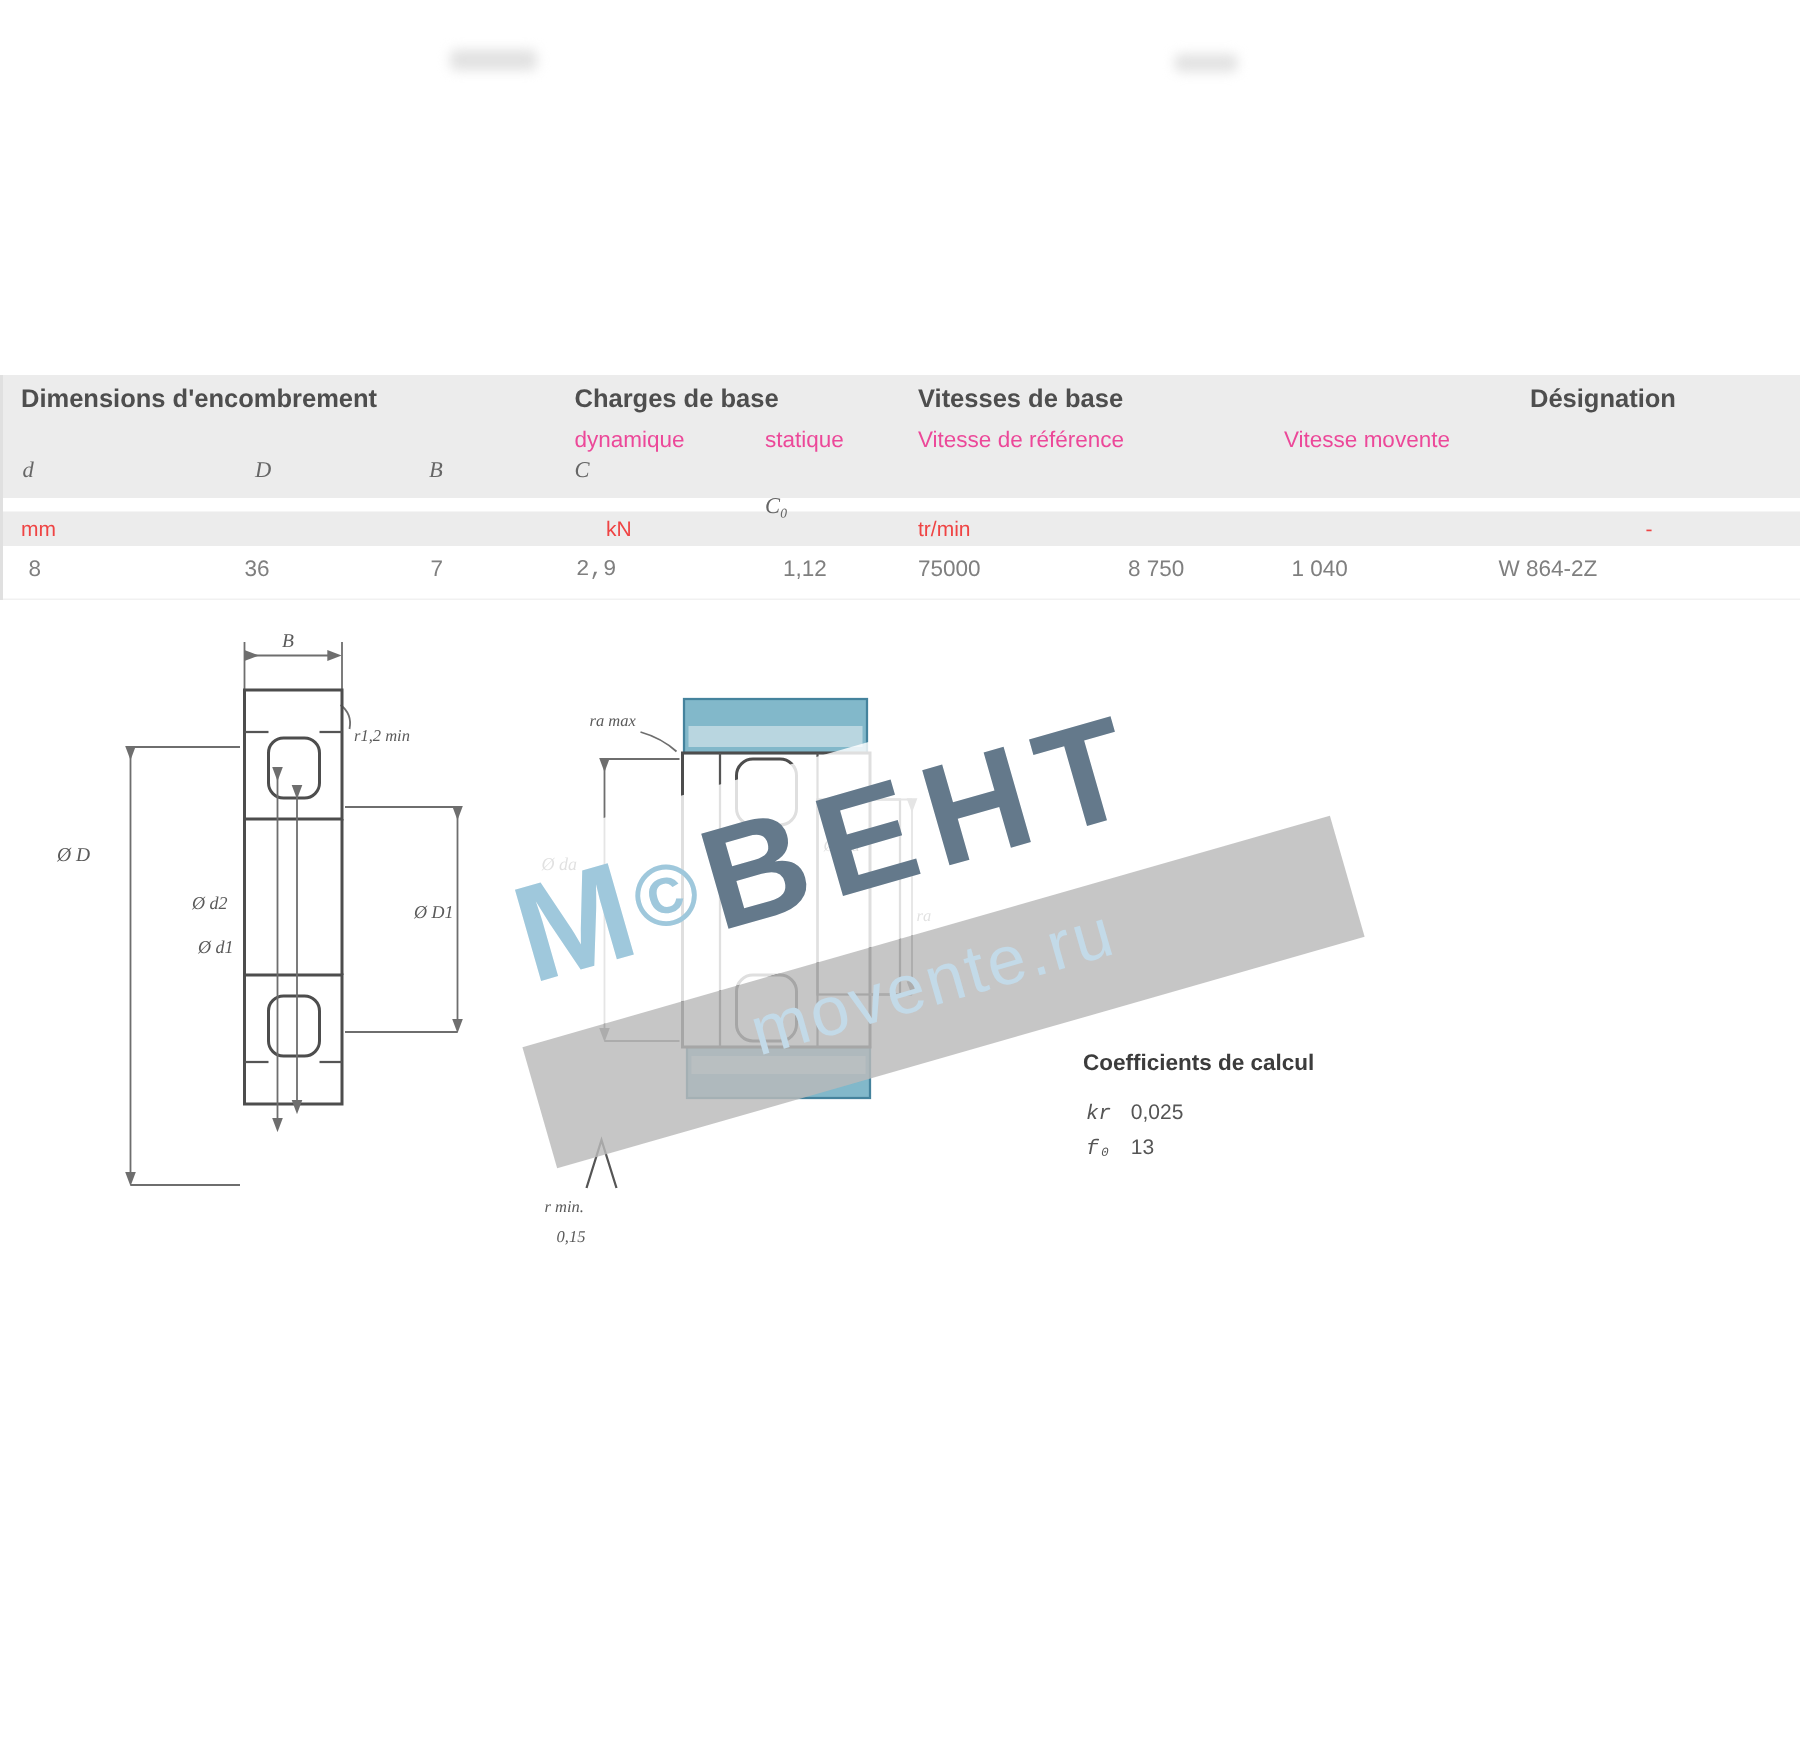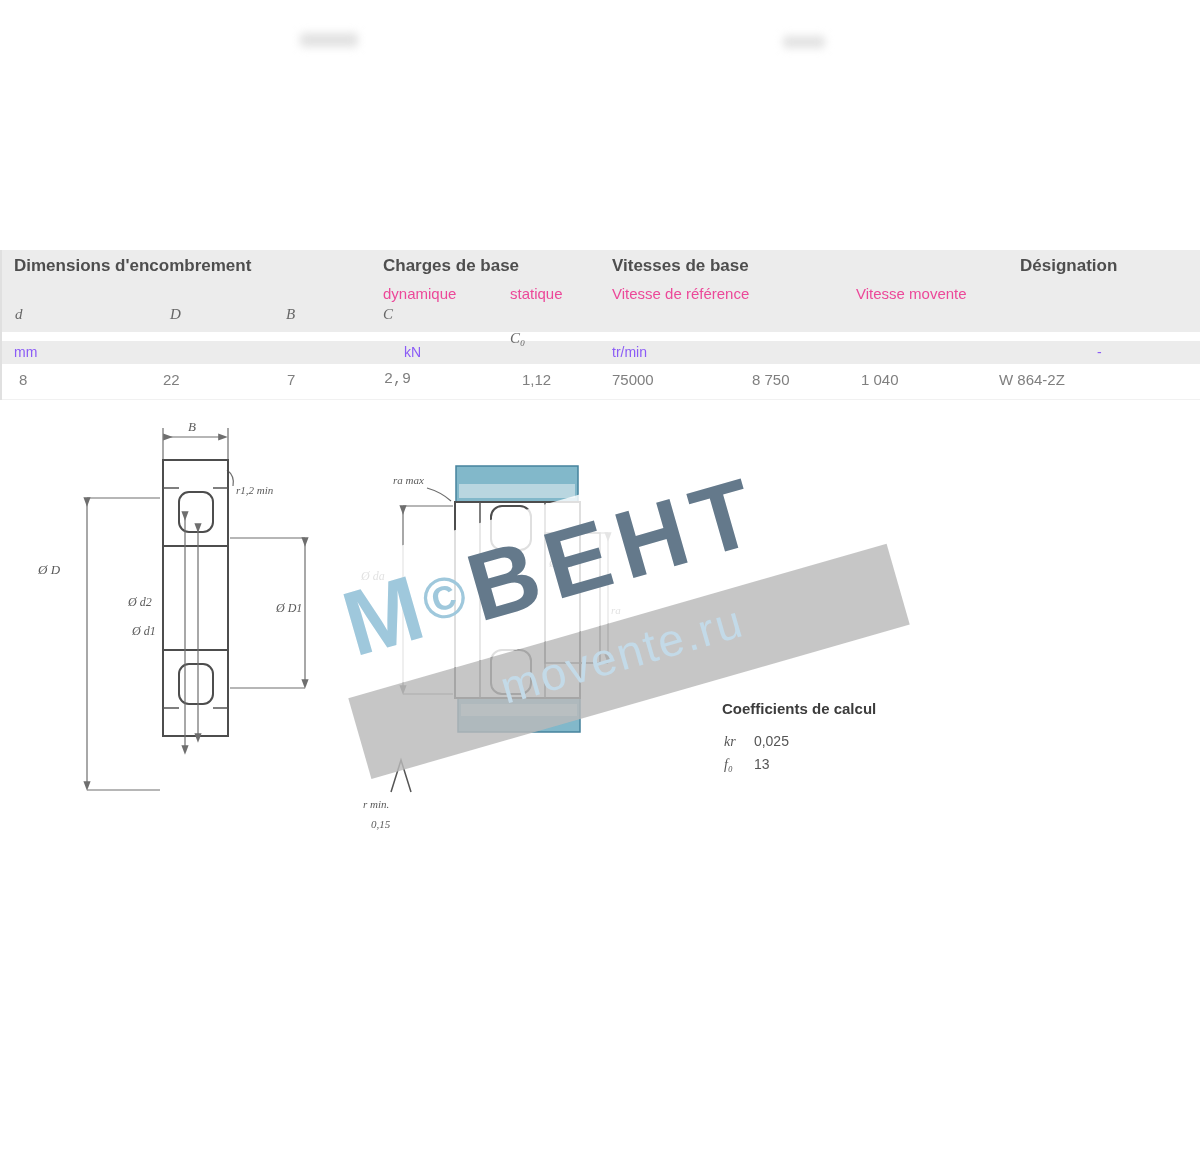--- a/index.html
+++ b/index.html
@@ -8,36 +8,36 @@
     font-family:"Liberation Sans",sans-serif;filter:blur(0.45px);
   }
   
   .band{position:absolute;left:0;width:1200px;background:#ececec;}
   .edge-line{position:absolute;background:#e0e0e0;}
   .smudge{position:absolute;background:#e2e2e2;filter:blur(4px);border-radius:4px;}
   
   .grp{position:absolute;font-size:17px;font-weight:bold;color:#4e4e4e;white-space:nowrap;}
   .sub{position:absolute;font-size:15px;color:#ec4899;white-space:nowrap;}
   .sym{position:absolute;font-size:15px;font-style:italic;font-family:"Liberation Serif",serif;color:#666;white-space:nowrap;}
-  .unit{position:absolute;font-size:14px;color:#8b5cf6;white-space:nowrap;}
+  .unit{position:absolute;font-size:14px;color:#ef4444;white-space:nowrap;}
   .val{position:absolute;font-size:15px;color:#7f7f7f;white-space:nowrap;}
   .rowline{position:absolute;left:0;width:1200px;height:1px;background:#f1f1f1;}
   
   svg{position:absolute;overflow:visible;}
   svg text{font-family:"Liberation Serif",serif;font-style:italic;fill:#5a5a5a;}
   .dline{stroke:#6e6e6e;stroke-width:1.2;fill:none;}
   .oline{stroke:#4d4d4d;stroke-width:2;fill:none;}
   .oline-thin{stroke:#555;stroke-width:1.5;fill:none;}
   .ball{fill:#ffffff;stroke:#4d4d4d;stroke-width:2;}
   .teal{fill:#82b8ca;stroke:#45839d;stroke-width:1.5;}
   .teal-in{fill:#b9d6e0;stroke:none;}
   
   .calc-title{position:absolute;font-size:15px;font-weight:bold;color:#3c3c3c;white-space:nowrap;}
   .calc-row{position:absolute;font-size:14px;color:#555;white-space:nowrap;}
-  .calc-row .k{font-style:italic;font-family:Liberation Serif, serif;display:inline-block;min-width:26px;}
+  .calc-row .k{font-style:italic;font-family:Liberation Mono, monospace;display:inline-block;min-width:26px;}
   
   .wm{position:absolute;left:330px;top:452px;width:560px;height:286px;transform:rotate(-16deg);}
   .wm-white{position:absolute;left:0;top:38px;width:560px;height:132px;background:rgba(255,255,255,0.82);}
   .wm-gray{position:absolute;left:0;top:170px;width:560px;height:84px;background:rgba(186,186,186,0.82);}
   .wm-line1{position:absolute;left:18px;top:30px;width:540px;height:140px;display:flex;align-items:center;white-space:nowrap;}
   .wm-m{font-size:92px;font-weight:bold;color:#9fc8dc;letter-spacing:0;line-height:1;}
   .wm-c{font-size:58px;font-weight:bold;color:#9fc8dc;margin:0 6px 0 4px;line-height:1;}
   .wm-brand{font-size:96px;font-weight:bold;color:#64798b;letter-spacing:10px;line-height:1;}
   .wm-site{position:absolute;left:150px;top:176px;font-size:46px;color:#c3dae8;letter-spacing:2px;white-space:nowrap;}
 </style>
@@ -69,21 +69,21 @@
   <div class="sym" style="left:286px;top:306px;">B</div>
   <div class="sym" style="left:383px;top:306px;">C</div>
   <div class="sym" style="left:510px;top:306px;margin-top:24px;">C₀</div>
 
   <div class="unit" style="left:14px;top:344px;">mm</div>
   <div class="unit" style="left:383px;top:344px;margin-left:21px;">kN</div>
   <div class="unit" style="left:612px;top:344px;">tr/min</div>
   <div class="unit" style="left:1097px;top:344px;">-</div>
 
   <div class="val" style="left:19px;top:371px;">8</div>
-  <div class="val" style="left:163px;top:371px;">22</div>
+  <div class="val" style="left:163px;top:371px;">36</div>
   <div class="val" style="left:287px;top:371px;">7</div>
   <div class="val" style="left:384px;top:371px;font-family:Liberation Mono, monospace;">2,9</div>
   <div class="val" style="left:522px;top:371px;">1,12</div>
   <div class="val" style="left:612px;top:371px;">75000</div>
   <div class="val" style="left:752px;top:371px;">8 750</div>
   <div class="val" style="left:861px;top:371px;">1 040</div>
   <div class="val" style="left:999px;top:371px;">W 864-2Z</div>
 
   <svg style="left:30px;top:418px;" width="320" height="420" viewBox="0 0 320 420">
     <defs>

